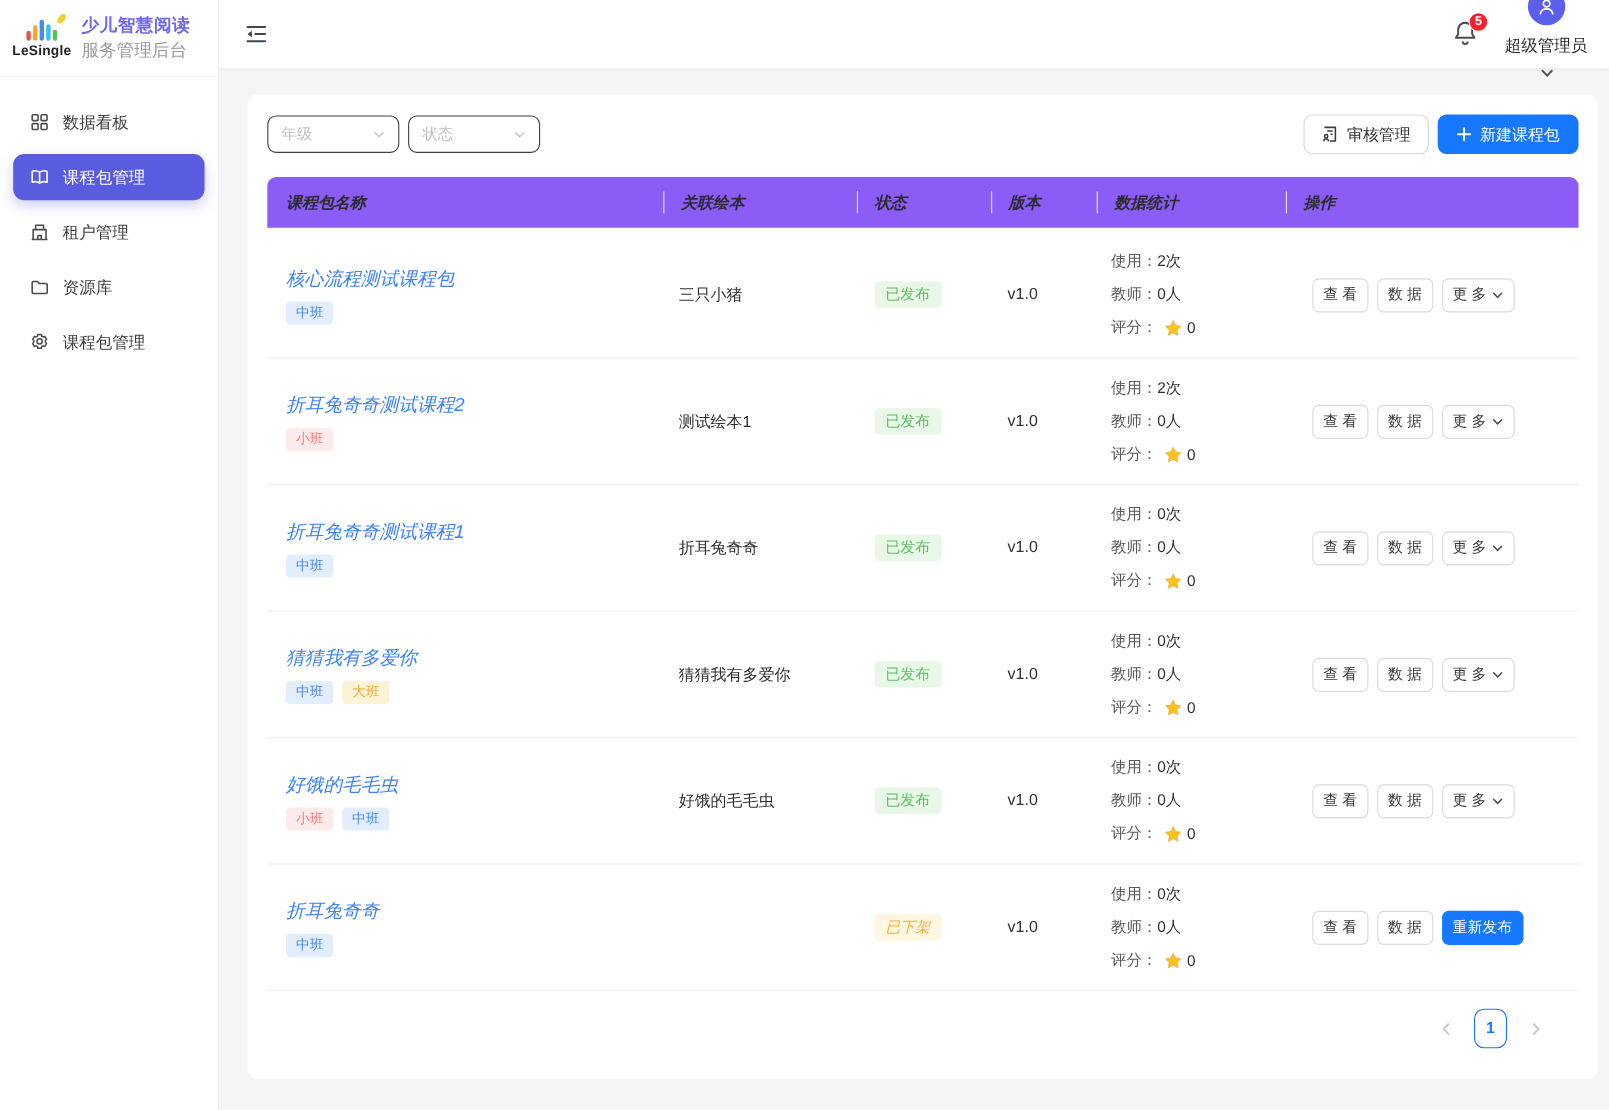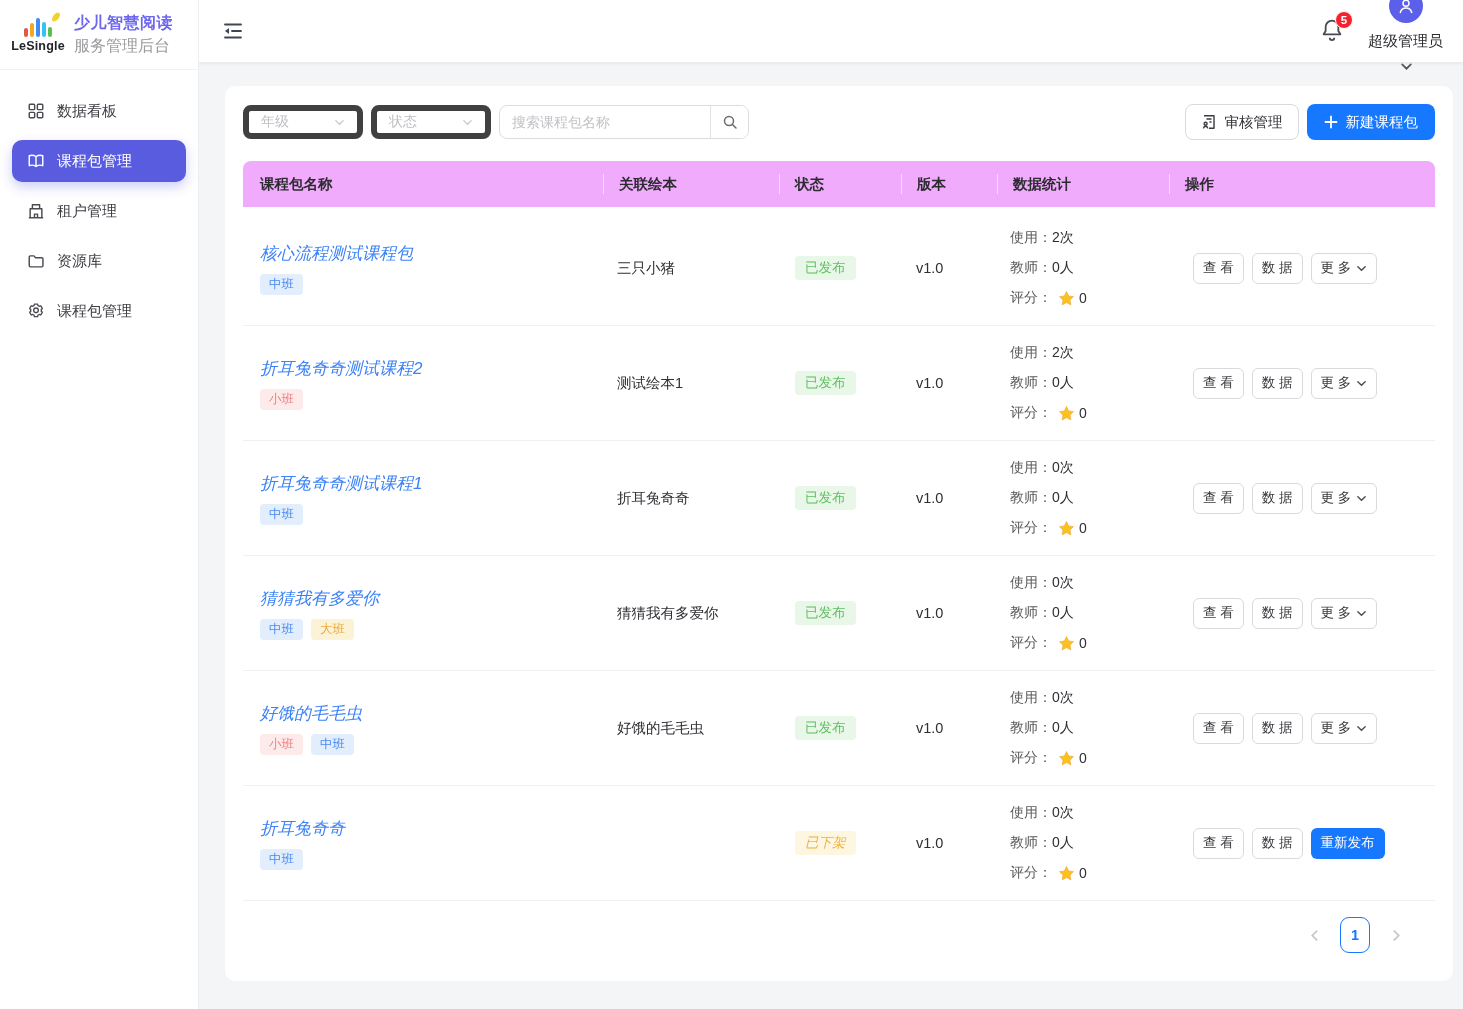--- a/index.html
+++ b/index.html
@@ -71,21 +71,21 @@
   .user-name { font-size:15px; color:#2b2b30; }
   .user-caret { width:13px; height:13px; color:#555; margin-left:2px; }
 
   
   .main { position:absolute; left:199px; top:62px; right:0; bottom:0; padding:24px 10px 0 26px; }
   .card { background:#fff; border-radius:10px; height:895px; padding:18px; position:relative; }
 
   
   .toolbar { display:flex; align-items:center; margin-bottom:21px; }
   .select {
-    width:120px; height:34px; border:6px solid #404040; border-radius:8px;
+    width:120px; height:34px; border:1px solid #404040; border-radius:8px;
     display:flex; align-items:center; justify-content:space-between;
     padding:0 12px; margin-right:8px; color:#bfbfc4; font-size:14px; cursor:pointer; background:#fff;
   }
   .select .caret { width:11px; height:11px; color:#c4c4c9; }
   .searchbox {
     width:250px; height:34px; border:1px solid #dcdcdf; border-radius:8px;
     display:flex; align-items:stretch; overflow:hidden; background:#fff;
   }
   .searchbox input { flex:1; border:none; outline:none; padding:0 12px; font-size:14px;
     font-family:"Liberation Sans",sans-serif; color:#333; background:transparent; }
@@ -101,21 +101,21 @@
   .btn-review .icon { width:16px; height:16px; color:#3a3a40; }
   .btn-create {
     height:36px; padding:0 17px; border:none; border-radius:8px; background:#1677ff; color:#fff;
     display:flex; align-items:center; gap:8px; font-size:14.5px; cursor:pointer;
     font-family:"Liberation Sans",sans-serif;
   }
   .btn-create .icon { width:14px; height:14px; color:#fff; }
 
   
   .grid-cols { display:grid; grid-template-columns:360px 176px 122px 96px 172px 1fr; }
-  .thead { background:#f0abfc; height:46px; align-items:center; border-radius:8px 8px 0 0; }
+  .thead { background:#8b5cf6; height:46px; align-items:center; border-radius:8px 8px 0 0;font-style:italic; }
   .th { font-size:14.5px; color:#2c2c30; font-weight:700; padding-left:16px; position:relative; }
   .th:first-child { padding-left:17px; }
   .th:not(:first-child)::before {
     content:""; position:absolute; left:0; top:50%; transform:translateY(-50%);
     width:1px; height:20px; background:#e7e7ea;
   }
   .tbody { margin-top:4px; }
   .trow { height:115px; align-items:center; border-bottom:1px solid #f0f0f2; }
   .cell { font-size:14.5px; color:#2f2f34; }
   .name-cell { padding-left:17px; }
@@ -278,29 +278,20 @@
         </span>
       </div>
       <div class="select">
         <span>状态</span>
         <span class="caret">
           <svg viewBox="0 0 12 12" fill="none" stroke="currentColor" stroke-width="1.4" stroke-linecap="round">
               <path d="M2 4l4 4 4-4"></path>
             </svg>
         </span>
       </div>
-      <div class="searchbox">
-        <input type="text" placeholder="搜索课程包名称" style="">
-        <button class="search-btn">
-          <svg width="16" height="16" viewBox="0 0 16 16" fill="none" stroke="currentColor" stroke-width="1.5" stroke-linecap="round">
-            <circle cx="7" cy="7" r="4.5"></circle>
-              <path d="M10.5 10.5L14 14"></path>
-          </svg>
-        </button>
-      </div>
       <div class="toolbar-right">
         <button class="btn-review">
           <span class="icon">
             <svg viewBox="0 0 16 16" fill="none" stroke="currentColor" stroke-width="1.4" stroke-linejoin="round">
               <path d="M3 1.8h10v12.4H8"></path>
                 <path d="M5.5 5h5M8.5 8h2"></path>
               <circle cx="4.6" cy="9.8" r="1.5"></circle>
                 <path d="M2.4 14.4c.3-1.5 1.2-2.2 2.2-2.2s1.9.7 2.2 2.2"></path>
             </svg>
           </span>

